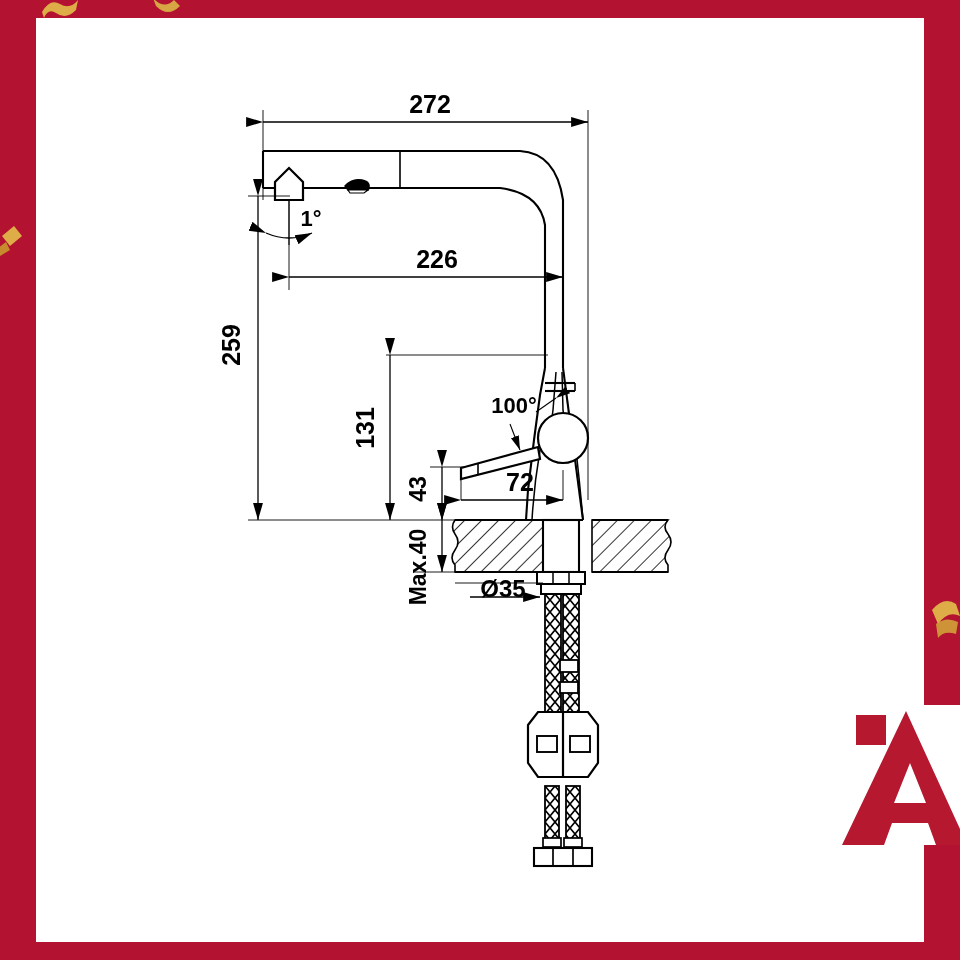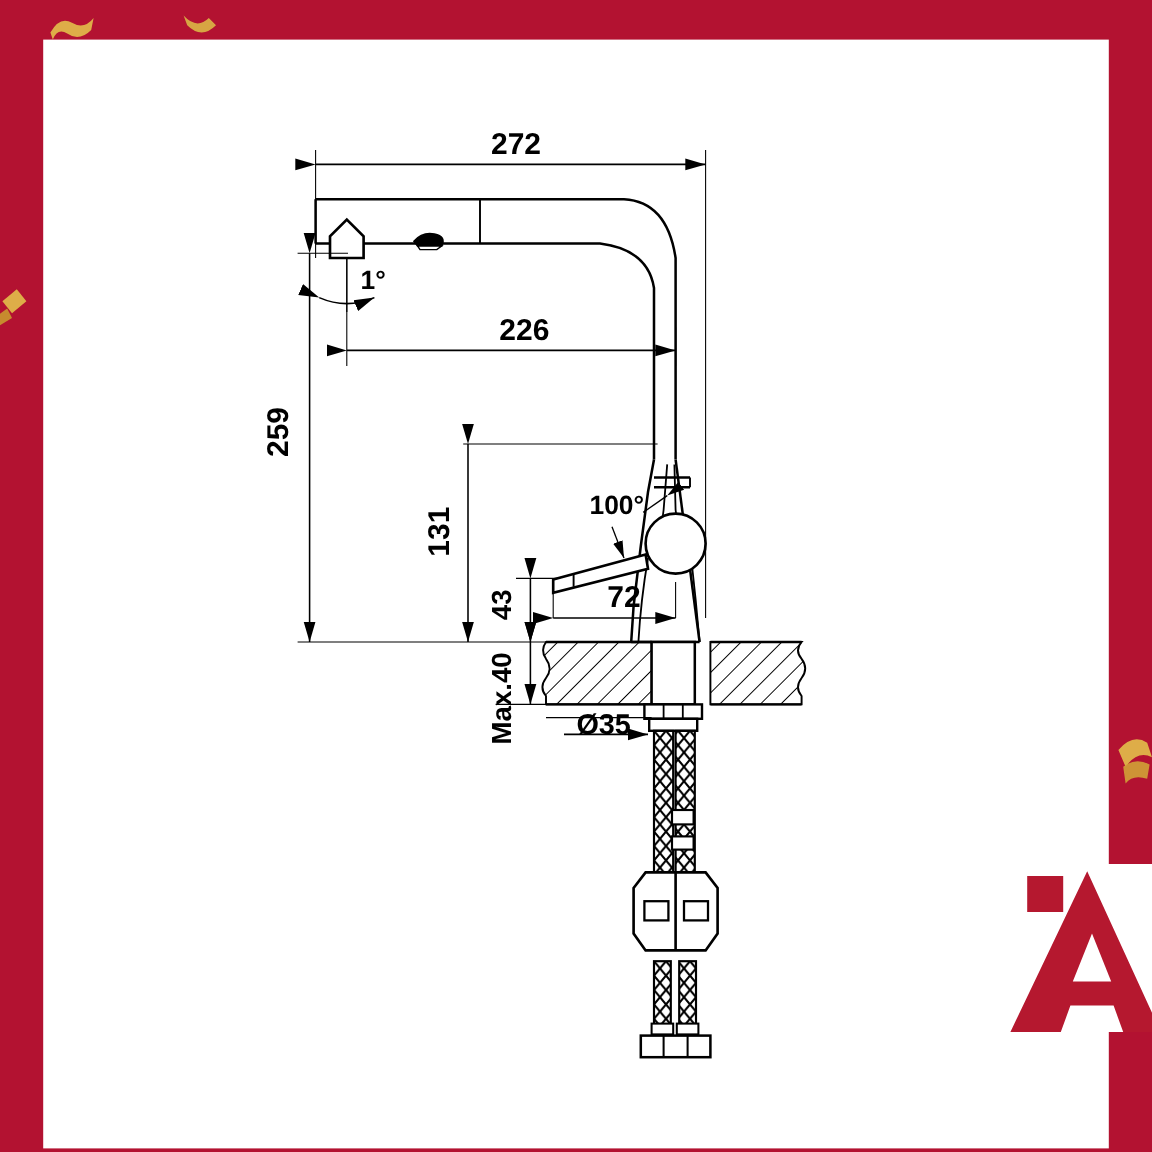--- a/index.html
+++ b/index.html
@@ -5,21 +5,21 @@
   html,body{margin:0;padding:0;}
   body{
     width:960px;height:960px;
     background:#b31231;
     font-family:"Liberation Sans",sans-serif;
     overflow:hidden;
     position:relative;
   }
   #frame{
     position:absolute;
-    left:0;top:15px;width:960px;height:845px;
+    left:0;top:0;width:960px;height:845px;
   }
   .border-bg{
     position:absolute;left:0;top:0;width:960px;height:960px;
     background:#b31231;
   }
   .ribbon{position:absolute;}
   .canvas{
     position:absolute;
     left:36px;top:18px;
     width:888px;height:924px;

